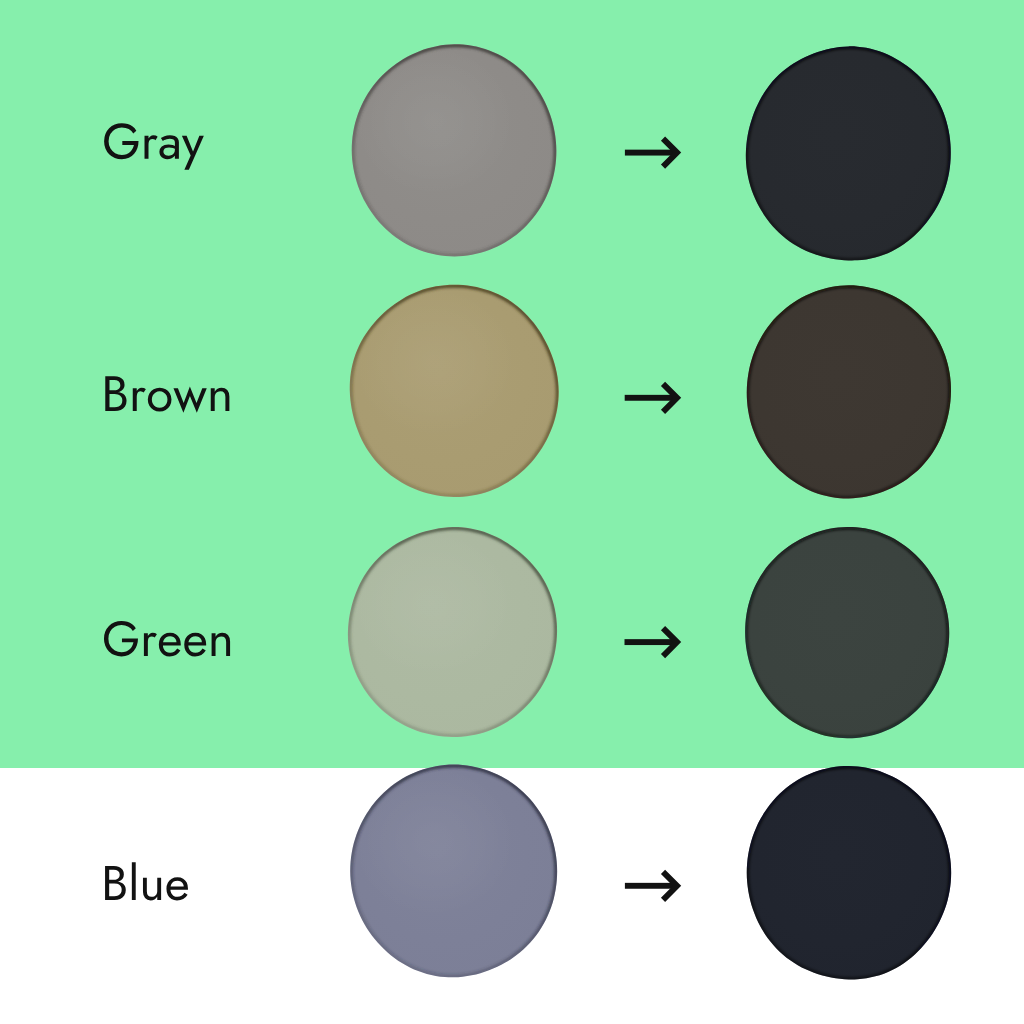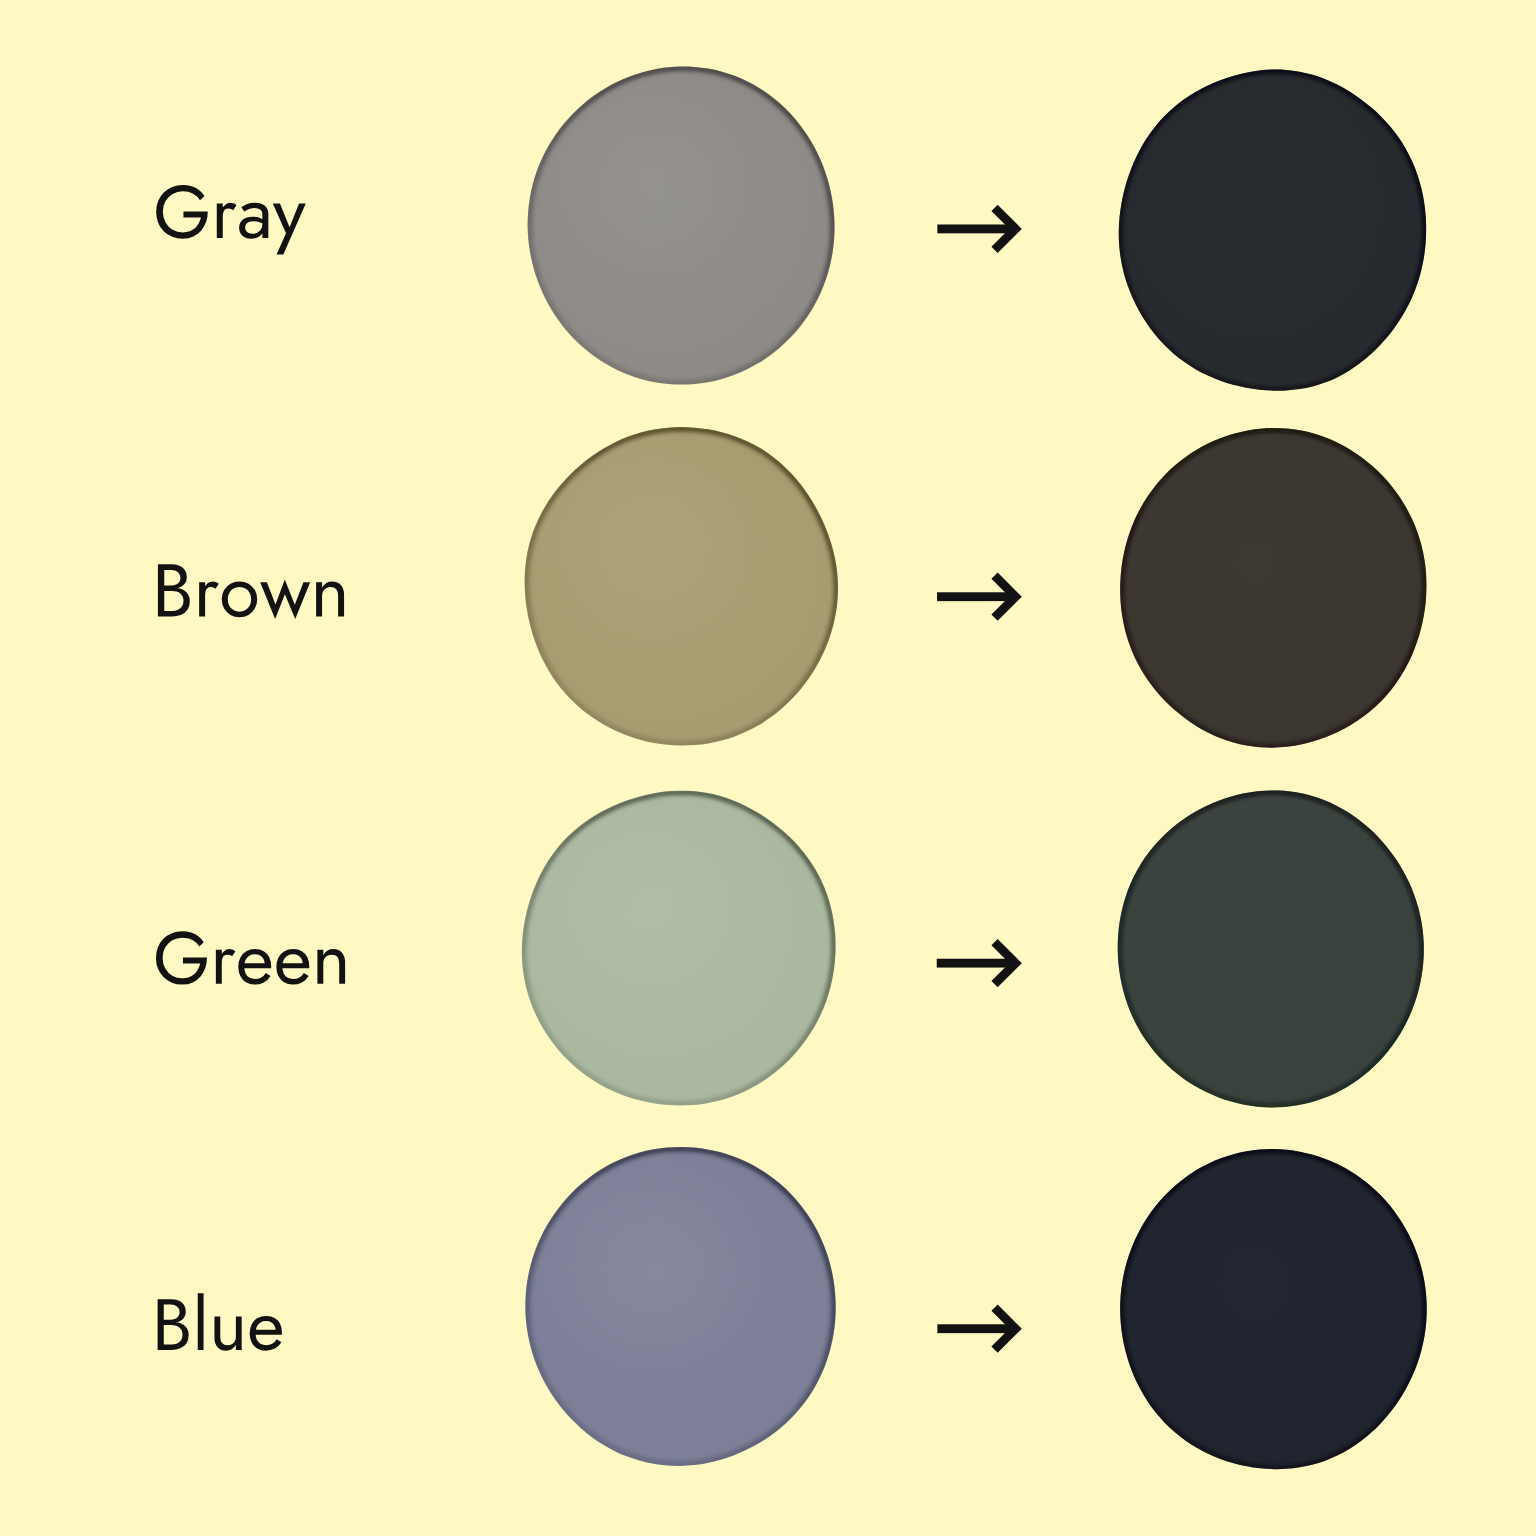--- a/index.html
+++ b/index.html
@@ -1,19 +1,19 @@
 <!DOCTYPE html>
 <html><head>
 <meta charset="utf-8">
 <title>Lens Tint Colors</title>
 <style>
   html,body{margin:0;padding:0;}
   body{width:1024px;height:1024px;background:#ffffff;overflow:hidden;
        font-family:"Liberation Sans",sans-serif;}
-  #stage{position:relative;width:1024px;height:1024px;background:#fef9c3;font-style:italic;}
+  #stage{position:relative;width:1024px;height:768px;background:#86efac;font-style:italic;}
   svg.board{position:absolute;left:0;top:0;width:1024px;height:1024px;display:block;}
   svg.board text{font-family:"Liberation Sans",sans-serif;}
 </style>
 </head>
 <body>
 
 <div id="stage">
   <svg class="board" viewBox="0 0 1024 1024" xmlns="http://www.w3.org/2000/svg">
     <defs id="defs">
         <filter id="rimblur" x="-10%" y="-10%" width="120%" height="120%">

